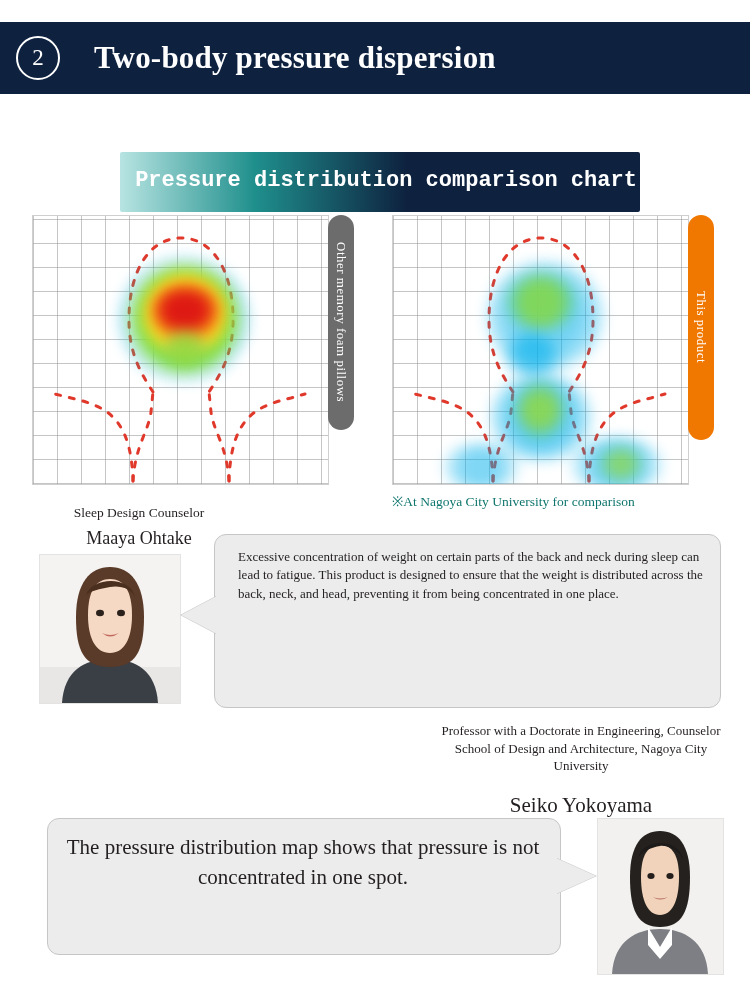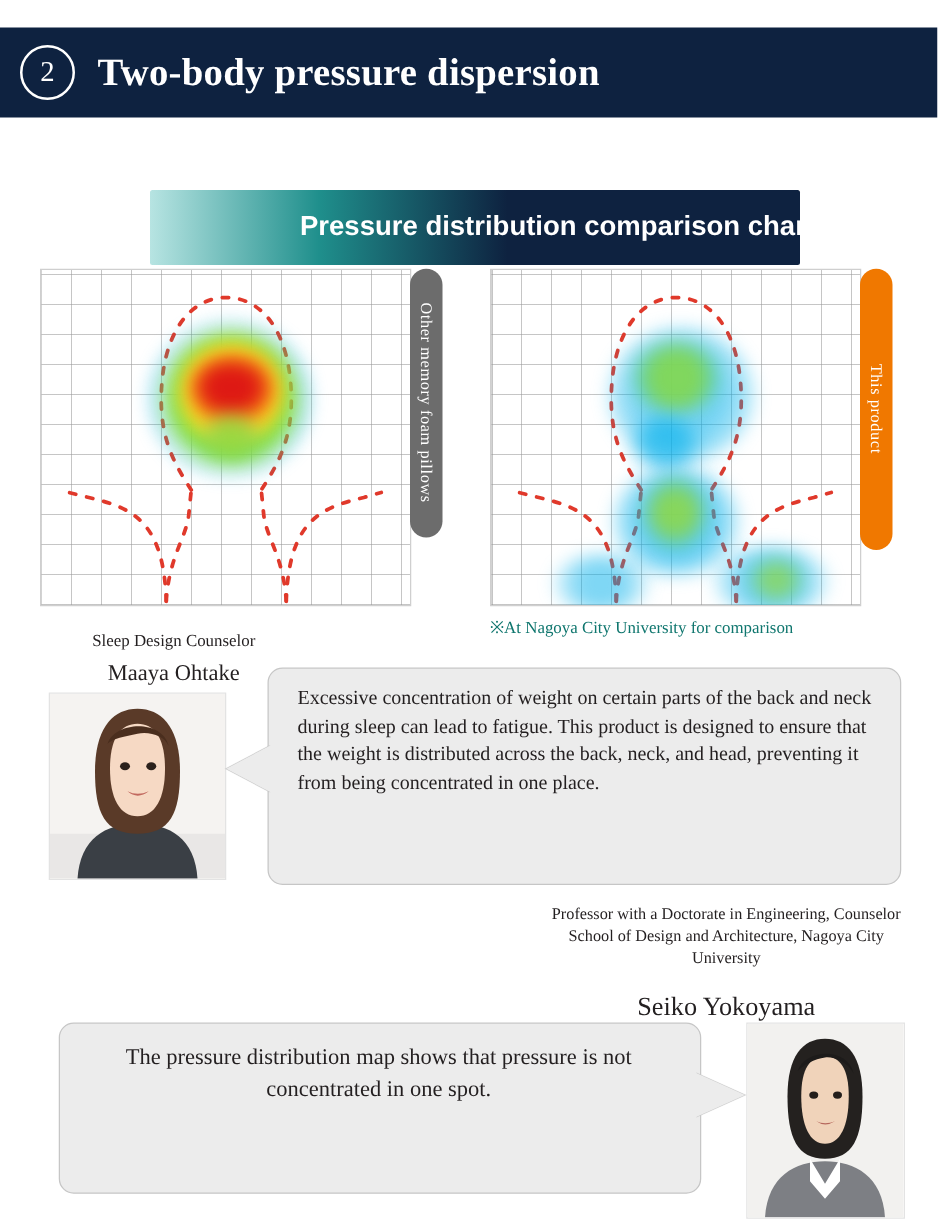--- a/index.html
+++ b/index.html
@@ -35,41 +35,41 @@
     font-family: "Liberation Serif", serif;
     display: flex; align-items: center; justify-content: center;
     margin-left: 16px;
     flex: none;
   }
   .header-title {
     color: #ffffff;
     font-size: 31px;
     font-weight: bold;
     letter-spacing: 0.2px;
-    margin-left: 18px;
+    margin-left: 34px;
     font-family: "Liberation Serif", serif;
   }
 
   
   .chart-band {
     position: absolute;
     left: 120px; top: 152px;
     width: 520px; height: 60px;
     background: linear-gradient(90deg,#b7e4e2 0%, #1f8f8c 26%, #0e2240 55%, #0e2240 100%);
     border-radius: 2px;
   }
   .chart-band-title {
     position: absolute;
     left: 120px; top: 168px;
     width: 532px;
-    text-align: right;
+    text-align: center;
     color: #ffffff;
     font-size: 22px;
     font-weight: bold;
-    font-family: Liberation Sans, sans-serif;
+    font-family: Liberation Mono, monospace;
   }
 
   .map {
     position: absolute;
     top: 215px;
     width: 295px;
     height: 268px;
     background:
       repeating-linear-gradient(0deg, rgba(150,150,150,.55) 0 1px, transparent 1px 24px),
       repeating-linear-gradient(90deg, rgba(150,150,150,.55) 0 1px, transparent 1px 24px),
@@ -155,21 +155,21 @@
     width: 0; height: 0;
     border-top: 19px solid transparent;
     border-bottom: 19px solid transparent;
     border-right: 36px solid #ececec;
     filter: drop-shadow(-1px 0 0 #c6c6c6);
   }
   .bubble1-text {
     position: absolute;
     left: 238px; top: 548px;
     width: 465px;
-    font-size: 16px;
+    font-size: 13px;
     line-height: 1.42;
     font-family: "Liberation Serif", serif;
     color: #231f20;
   }
 
   
   .p2-role {
     position: absolute;
     left: 440px; top: 722px;
     width: 282px;
@@ -211,21 +211,21 @@
     border-top: 18px solid transparent;
     border-bottom: 18px solid transparent;
     border-left: 40px solid #ececec;
     filter: drop-shadow(1px 0 0 #c6c6c6);
   }
   .bubble2-text {
     position: absolute;
     left: 60px; top: 833px;
     width: 486px;
     text-align: center;
-    font-size: 18px;
+    font-size: 21px;
     line-height: 1.42;
     font-family: "Liberation Serif", serif;
   }
 </style>
 </head>
 <body>
 
 <div class="header">
   <div class="header-num">2</div>
   <div class="header-title">Two-body pressure dispersion</div>

